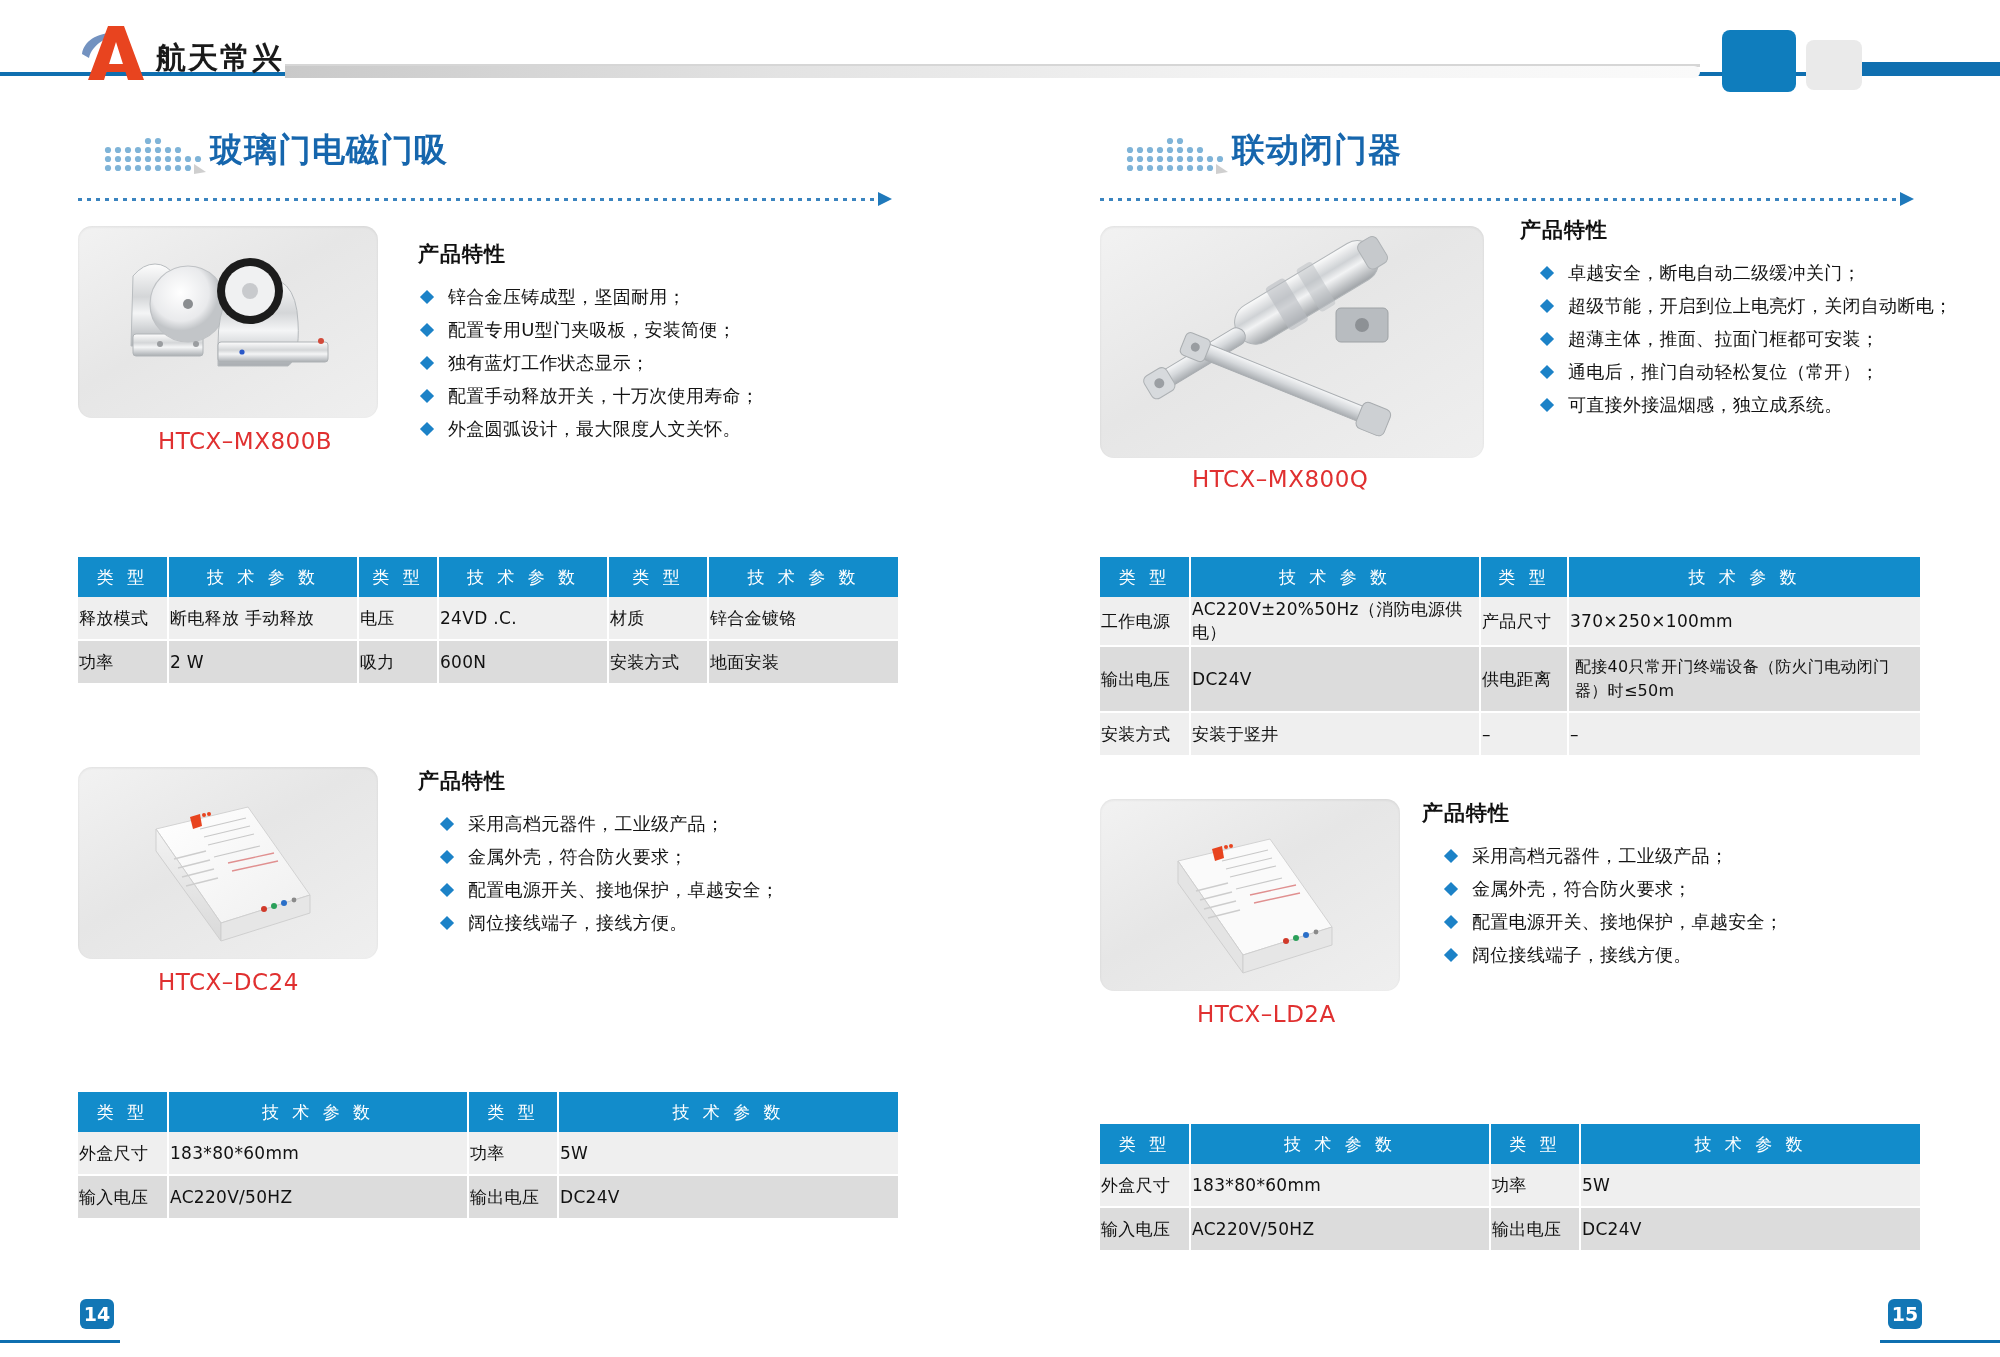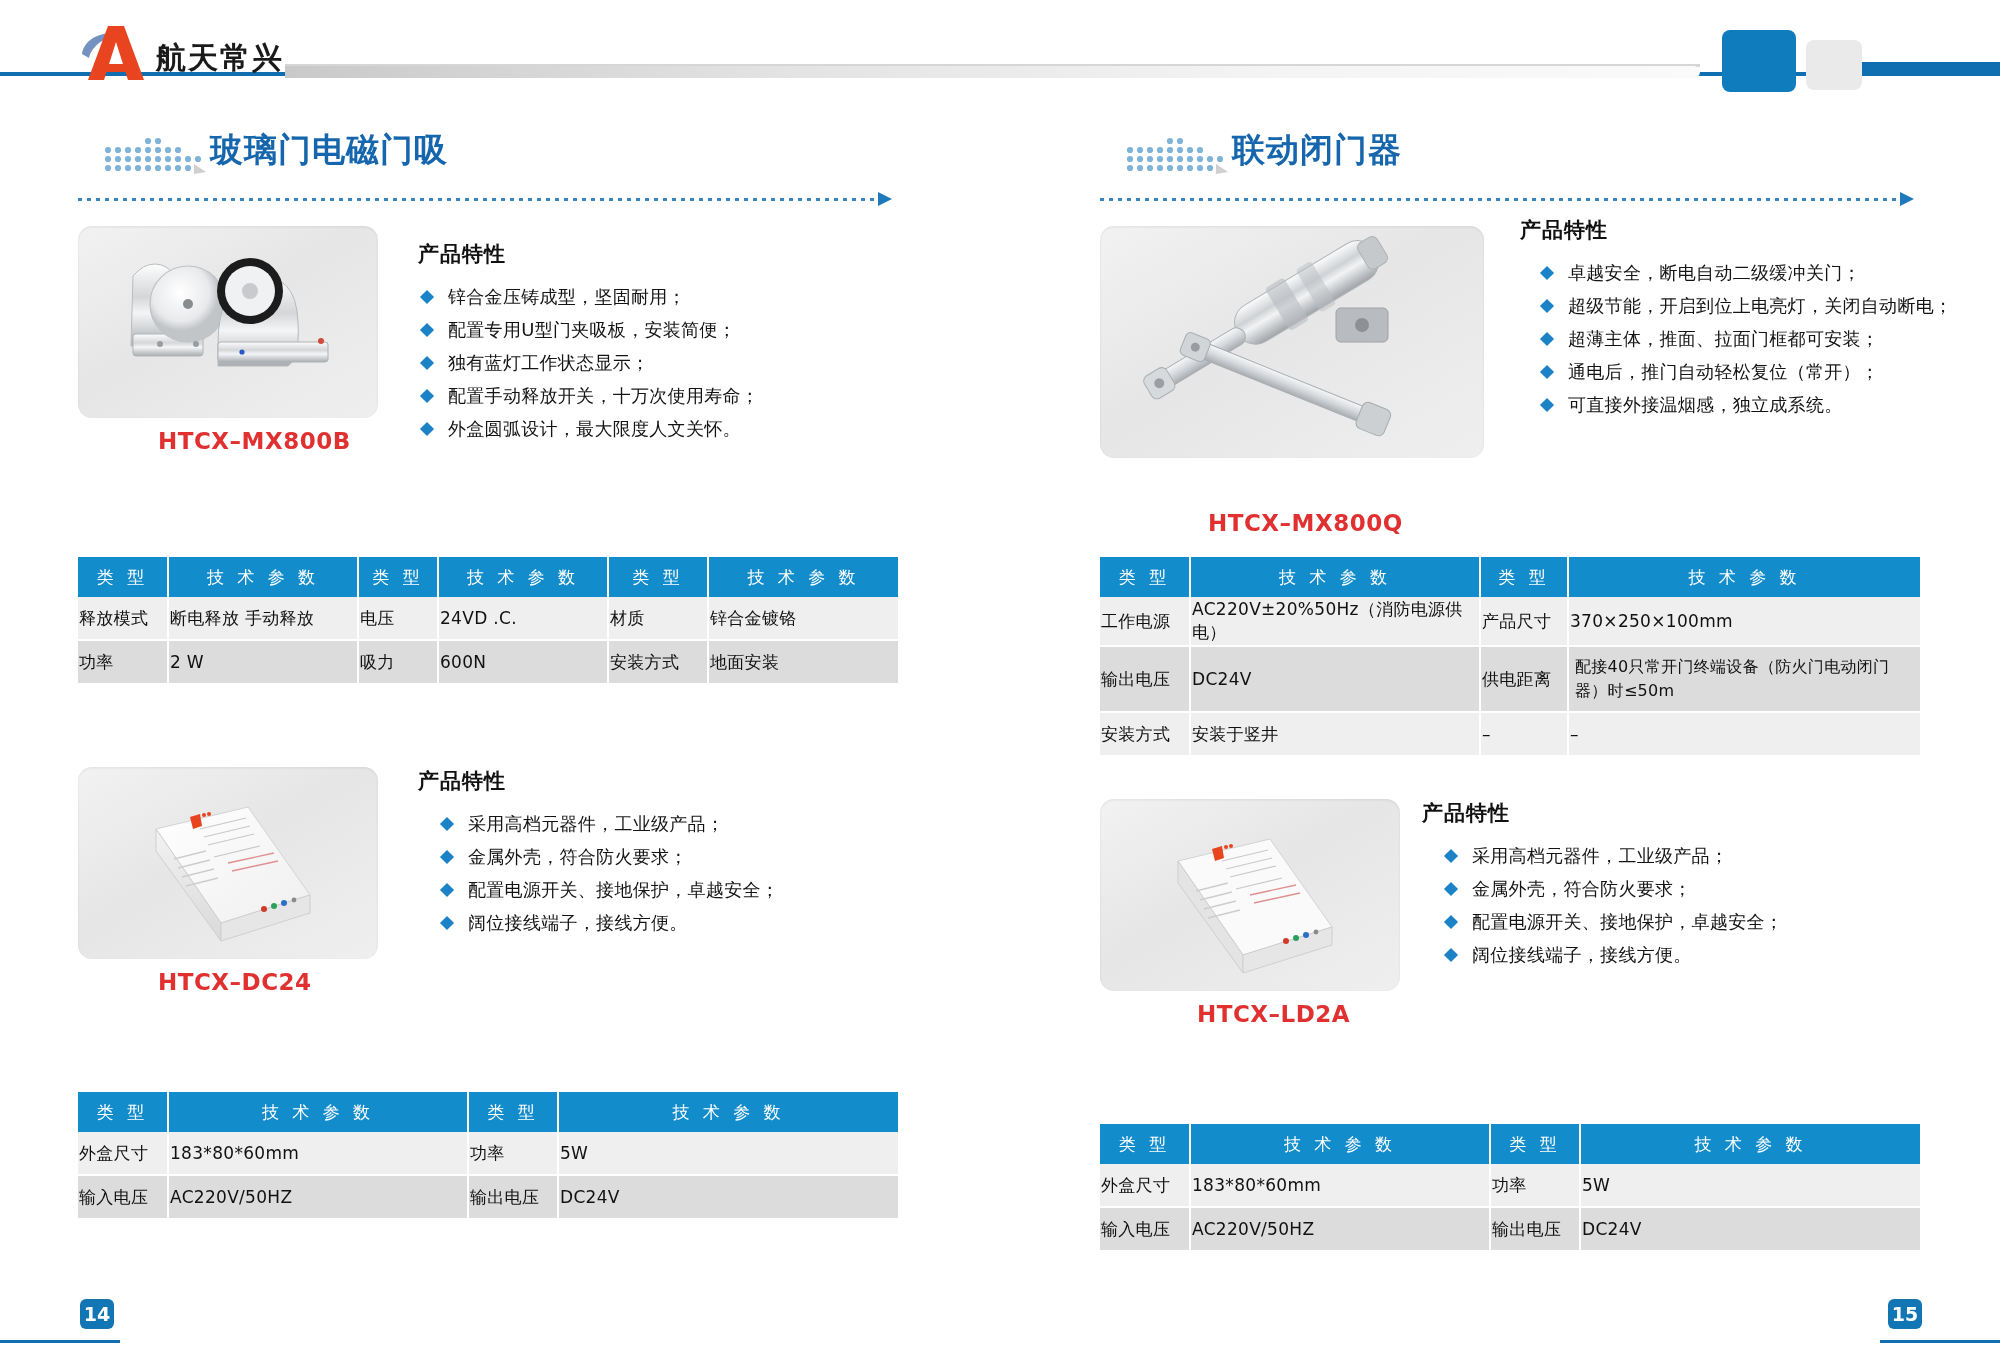--- a/index.html
+++ b/index.html
@@ -40,21 +40,21 @@
   .sec-rule .dots{position:absolute;left:0;top:8px;width:800px;height:3px;
     background-image:repeating-linear-gradient(90deg,#3a84bf 0px,#3a84bf 4px,transparent 4px,transparent 9px);}
   .sec-rule .arrow{position:absolute;left:800px;top:2px;width:0;height:0;
     border-top:7px solid transparent;border-bottom:7px solid transparent;border-left:14px solid #1f79bb;}
 
   
   .prod{position:relative;margin-top:16px;height:245px;}
   .photo{position:absolute;left:0;top:0;width:300px;height:192px;border-radius:14px;
     background:linear-gradient(150deg,#f2f2f2 0%,#e6e6e6 45%,#efefef 100%);
     box-shadow:0 1px 3px rgba(0,0,0,.08) inset;overflow:hidden;}
-  .model{position:absolute;left:80px;top:202px;font-size:23px;color:#e03030;font-weight:bold;letter-spacing:.5px;}
+  .model{position:absolute;left:80px;top:202px;font-size:23px;color:#e03030;font-weight:normal;letter-spacing:.5px;}
 
   .features{position:absolute;left:340px;top:14px;width:520px;}
   .feat-title{font-size:21px;font-weight:bold;color:#111;margin-bottom:14px;letter-spacing:1px;}
   .feat-list{list-style:none;margin:0;padding:0;}
   .feat-list li{position:relative;padding-left:30px;font-size:18px;color:#141414;line-height:29px;
     margin-bottom:4px;white-space:nowrap;letter-spacing:.3px;}
   .feat-list li .dia{position:absolute;left:4px;top:10px;width:10px;height:10px;background:#1c82c7;
     transform:rotate(45deg);}
 
   
@@ -394,21 +394,21 @@
           <g transform="rotate(22 192 130)">
             <rect x="100" y="150" width="190" height="16" rx="8" fill="url(#arm)" stroke="#a9adb1"></rect>
             <rect x="86" y="146" width="26" height="24" rx="5" fill="#d2d5d8" stroke="#aaaeb1"></rect>
             <circle cx="99" cy="158" r="4.5" fill="#999da1"></circle>
             <rect x="276" y="144" width="30" height="28" rx="6" fill="#cdd0d3" stroke="#a8acaf"></rect>
           </g>
           <rect x="236" y="82" width="52" height="34" rx="5" fill="#b8bcc0" stroke="#9ea2a5"></rect>
           <circle cx="262" cy="99" r="7" fill="#8d9195"></circle>
         </svg>
       </div>
-      <div class="model" style="left:108px;top:240px;margin-top:44px;">HTCX–MX800Q</div>
+      <div class="model" style="left:92px;top:240px;">HTCX–MX800Q</div>
 
       <div class="features" style="left:420px;top:-10px;width:440px;">
         <div class="feat-title">产品特性</div>
         <ul class="feat-list" style="margin-left:18px;">
           <li><span class="dia"></span><span>卓越安全，断电自动二级缓冲关门；</span></li>
           <li><span class="dia"></span><span>超级节能，开启到位上电亮灯，关闭自动断电；</span></li>
           <li><span class="dia"></span><span>超薄主体，推面、拉面门框都可安装；</span></li>
           <li><span class="dia"></span><span>通电后，推门自动轻松复位（常开）；</span></li>
           <li><span class="dia"></span><span>可直接外接温烟感，独立成系统。</span></li>
         </ul>

